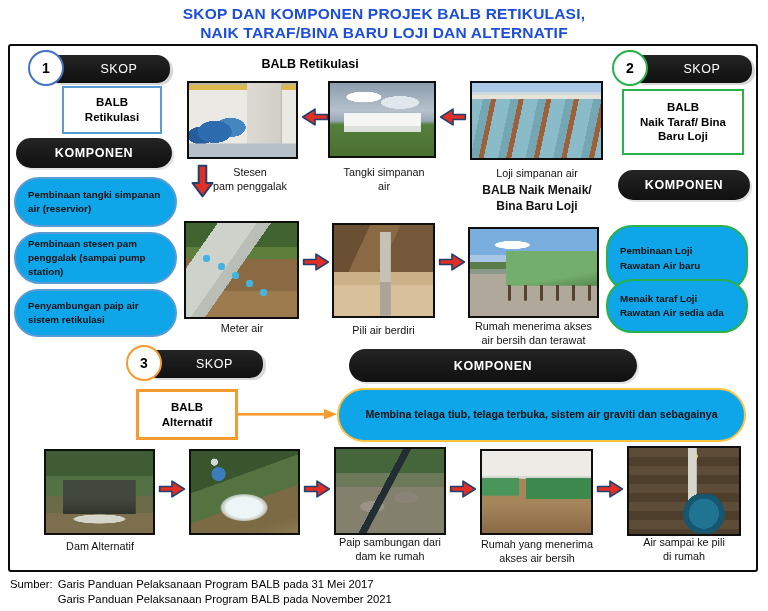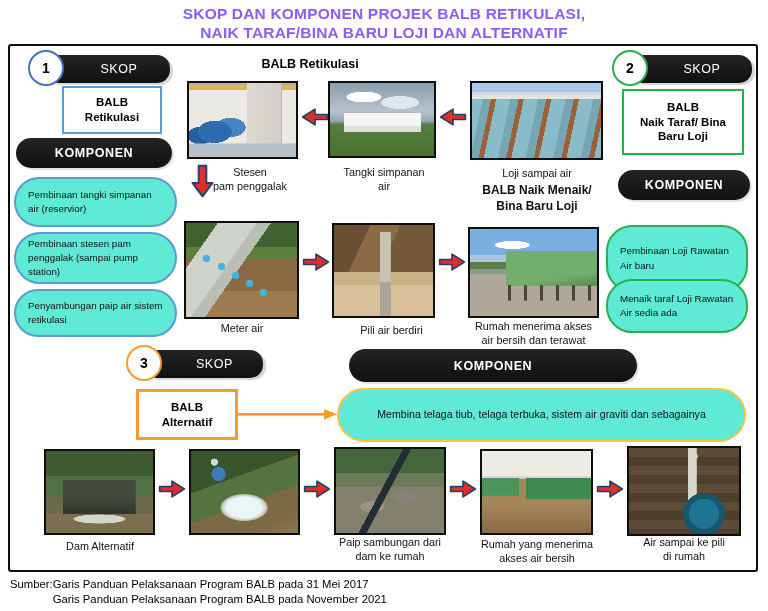--- a/index.html
+++ b/index.html
@@ -3,21 +3,21 @@
 <meta charset="utf-8">
 <style>
   html,body{margin:0;padding:0;background:#fff;}
   #canvas{
     position:relative;width:768px;height:611px;background:#ffffff;
     font-family:"Liberation Sans", sans-serif;color:#111;overflow:hidden;
   }
   .abs{position:absolute;box-sizing:border-box;}
   .title{
     position:absolute;top:4px;left:0;right:0;text-align:center;
-    font-weight:bold;font-size:15.5px;line-height:19px;color:#8b5cf6;letter-spacing:.2px;
+    font-weight:bold;font-size:15.5px;line-height:19px;color:#1d4ed8;letter-spacing:.2px;
   }
   .panel{
     position:absolute;left:8px;top:44px;width:750px;height:528px;
     border:2.5px solid #0c0c0c;border-radius:3px;box-sizing:border-box;background:#fff;
   }
   .skop{
     background:linear-gradient(180deg,#242424,#101010);color:#fff;font-weight:normal;
     font-size:12.5px;letter-spacing:.6px;display:flex;align-items:center;justify-content:center;
     border-radius:13px;box-shadow:3px 2px 0 rgba(110,110,110,.28);z-index:1;
   }
@@ -28,35 +28,35 @@
   }
   .num{
     width:36px;height:36px;border-radius:50%;background:#fff;z-index:3;
     display:flex;align-items:center;justify-content:center;font-weight:bold;font-size:14px;color:#000;
   }
   .scopebox{
     background:#fff;display:flex;align-items:center;justify-content:center;text-align:center;
     font-weight:bold;font-size:11.5px;line-height:1.3;white-space:pre-line;color:#000;
   }
   .pill{
-    background:#5eead4;border-radius:26px;display:flex;align-items:center;
-    font-size:9.8px;line-height:1.45;padding:6px 12px;color:#111;
+    background:#0ea5e9;border-radius:26px;display:flex;align-items:center;
+    font-size:9.8px;line-height:1.45;padding:6px 12px;color:#111;font-weight:bold;
   }
   .pill.center{justify-content:center;text-align:center;font-size:10.6px;}
   .ph{border:2px solid #0e0e0e;background:#9aa79a;}
   .plabel{
     text-align:center;font-size:10.8px;line-height:1.28;color:#111;white-space:pre-line;
   }
   .plabel.bold{font-weight:bold;font-size:12px;line-height:1.3;}
   .flowhdr{
     text-align:center;font-weight:bold;font-size:12.5px;color:#000;
   }
   .source{
     position:absolute;left:10px;top:577px;font-size:11.3px;line-height:14.5px;color:#000;
-    display:flex;
+    display:flex;gap:5px;
   }
   
   #ph-stesen{background:
     linear-gradient(0deg,#b6c0c8 0 18%,transparent 18.5%),
     radial-gradient(ellipse 16% 15% at 24% 66%,#2d6cae 0 99%,transparent 100%),
     radial-gradient(ellipse 14% 13% at 39% 60%,#4585c0 0 99%,transparent 100%),
     radial-gradient(ellipse 12% 12% at 11% 71%,#265d9c 0 99%,transparent 100%),
     linear-gradient(90deg,transparent 54%,#dcdad3 54.5%,#d0cec7 86%,#b9b7b0 86.5%,transparent 87%),
     linear-gradient(180deg,#b9b39f 0 3%,#d9b94e 3% 9%,#ebe9e3 9.5% 100%);}
   #ph-tangki{background:
@@ -143,21 +143,21 @@
   <div class="abs ph" id="ph-loji" style="left:470px;top:81px;width:133px;height:79px"></div>
 
   <svg class="abs" style="left:191px;top:163px" width="23" height="36" viewBox="0 0 24 36">
     <path d="M8 2 h8 v18 h6.5 L12 34 L1.5 20 H8 z" fill="#E12E26" stroke="#20406E" stroke-width="2" stroke-linejoin="round"></path>
   </svg>
 
   <div class="abs plabel" style="left:196px;top:166px;width:108px">Stesen
 pam penggalak</div>
   <div class="abs plabel" style="left:332px;top:166px;width:104px">Tangki simpanan
 air</div>
-  <div class="abs plabel" style="left:472px;top:167px;width:130px">Loji sampai air</div>
+  <div class="abs plabel" style="left:472px;top:167px;width:130px">Loji simpanan air</div>
   <div class="abs plabel bold" style="left:462px;top:183px;width:150px">BALB Naik Menaik/
 Bina Baru Loji</div>
 
   <div class="abs skop" style="left:630px;top:55px;width:122px;height:28px;padding-left:22px">SKOP</div>
   <div class="abs num" style="left:612px;top:50px;border:2.5px solid #27B24A">2</div>
   <div class="abs scopebox" style="left:622px;top:89px;width:122px;height:66px;border:2.5px solid #27B24A">BALB
 Naik Taraf/ Bina
 Baru Loji</div>
   <div class="abs kbadge" style="left:618px;top:170px;width:132px;height:30px">KOMPONEN</div>
   <div class="abs pill" style="left:606px;top:225px;width:142px;height:67px;border:2px solid #27B24A">Pembinaan Loji Rawatan Air baru</div>
@@ -167,21 +167,21 @@
   <svg class="abs" style="left:302px;top:251px" width="28" height="22" viewBox="0 0 34 24">
     <path d="M2 9 h15 V2.5 L32 12 L17 21.5 V15 H2 z" fill="#E12E26" stroke="#20406E" stroke-width="2" stroke-linejoin="round"></path>
   </svg>
   <div class="abs ph" id="ph-pili" style="left:332px;top:223px;width:103px;height:95px"></div>
   <svg class="abs" style="left:438px;top:251px" width="28" height="22" viewBox="0 0 34 24">
     <path d="M2 9 h15 V2.5 L32 12 L17 21.5 V15 H2 z" fill="#E12E26" stroke="#20406E" stroke-width="2" stroke-linejoin="round"></path>
   </svg>
   <div class="abs ph" id="ph-rumah1" style="left:468px;top:227px;width:131px;height:91px"></div>
 
   <div class="abs plabel" style="left:187px;top:322px;width:110px">Meter air</div>
-  <div class="abs plabel" style="left:339px;top:324px;width:105px">Pili air berdiri</div>
+  <div class="abs plabel" style="left:331px;top:324px;width:105px">Pili air berdiri</div>
   <div class="abs plabel" style="left:460px;top:320px;width:147px">Rumah menerima akses
 air bersih dan terawat</div>
 
   <div class="abs skop" style="left:144px;top:350px;width:119px;height:28px;padding-left:22px">SKOP</div>
   <div class="abs num" style="left:126px;top:345px;border:2.5px solid #F79B2E">3</div>
   <div class="abs kbadge" style="left:349px;top:349px;width:288px;height:33px">KOMPONEN</div>
   <div class="abs scopebox" style="left:136px;top:389px;width:102px;height:51px;border:3px solid #F79B2E">BALB
 Alternatif</div>
   <svg class="abs" style="left:238px;top:407px" width="100" height="15" viewBox="0 0 100 15">
     <rect x="0" y="6" width="87" height="2.6" fill="#F79B2E"></rect>

